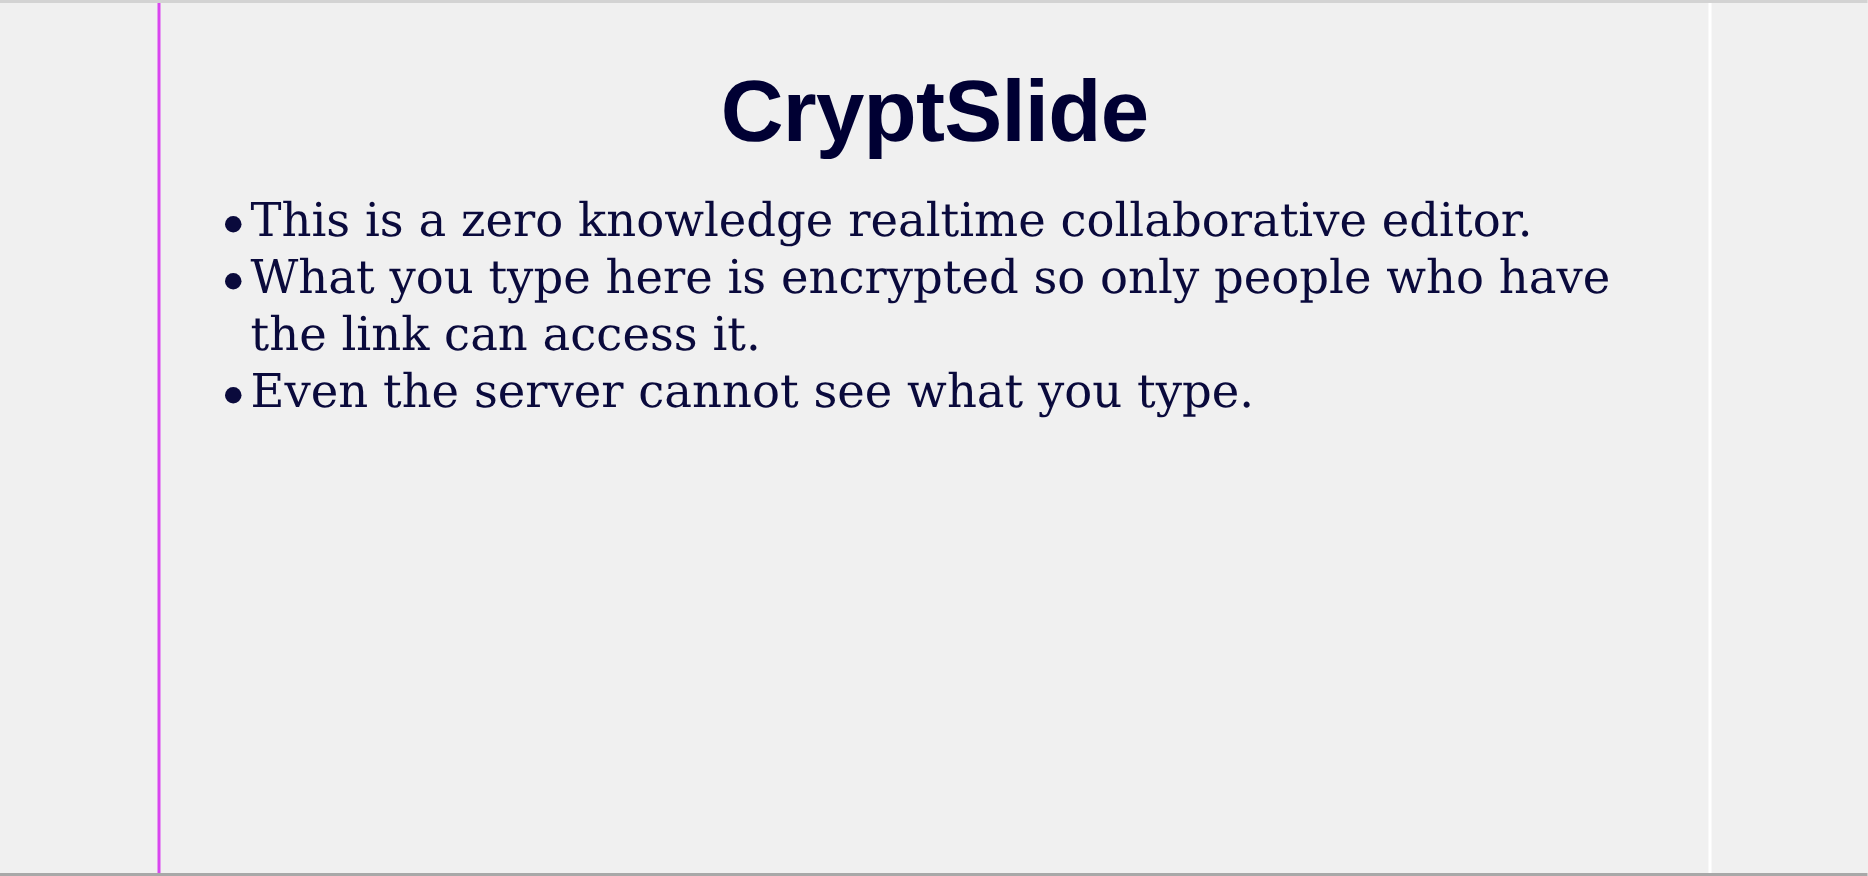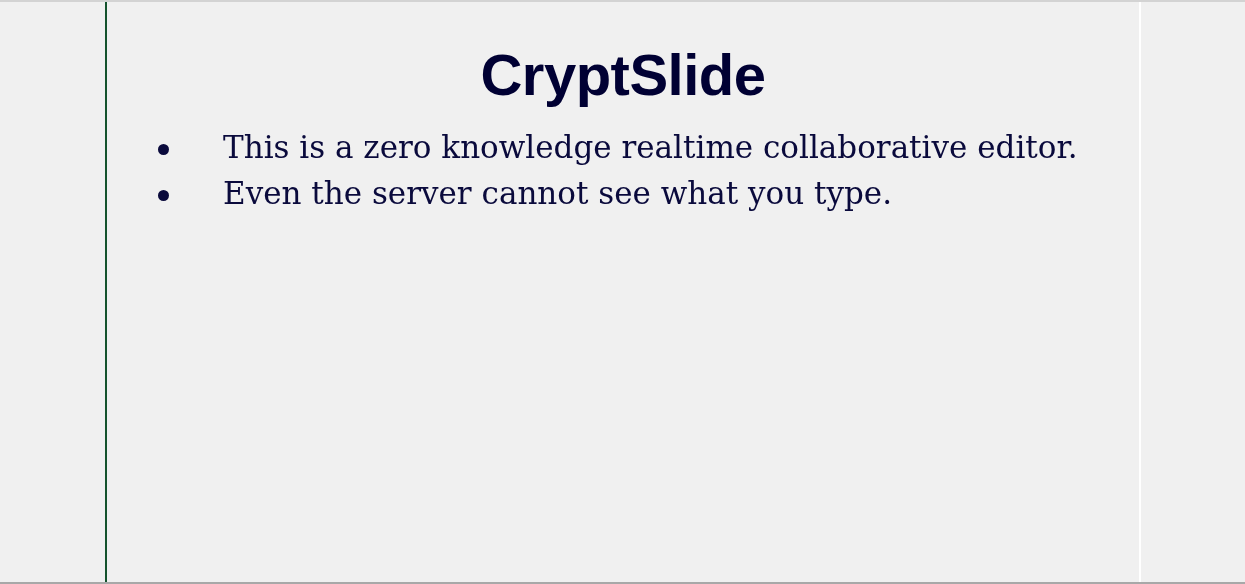--- a/index.html
+++ b/index.html
@@ -26,21 +26,21 @@
   }
 
   
   #slide-canvas {
     position: absolute;
     left: 105px;
     top: 0;
     width: 1036px;
     height: 580px;
     background: #f0f0f0;
-    border-left: 2px solid #14532d;
+    border-left: 2px solid #d946ef;
     border-right: 2px solid #ffffff;
     box-sizing: border-box;
   }
 
   #slide-title {
     margin: 0;
     padding-top: 44px;
     text-align: center;
     font-family: "Liberation Sans", sans-serif;
     font-weight: bold;
@@ -52,22 +52,22 @@
 
   #slide-bullets {
     list-style: none;
     margin: 0;
     padding: 0;
     margin-top: 24px;
   }
 
   #slide-bullets li {
     position: relative;
-    margin: 8px;
-    padding: 0 0 0 108px;
+    margin: 0;
+    padding: 0 0 0 60px;
     padding-right: 30px;
     font-family: "DejaVu Serif", serif;
     font-size: 31px;
     line-height: 38px;
     color: #0a0a3c;
   }
 
   #slide-bullets li .bullet-dot {
     position: absolute;
     left: 43px;
@@ -91,20 +91,24 @@
 
     <h1 id="slide-title">CryptSlide</h1>
 
     <ul id="slide-bullets">
 
       <li>
         <span class="bullet-dot"></span>
         <span class="bullet-text">This is a zero knowledge realtime collaborative editor.</span>
       </li>
 
+      <li>
+        <span class="bullet-dot"></span>
+        <span class="bullet-text">What you type here is encrypted so only people who have the link can access it.</span>
+      </li>
 
       <li>
         <span class="bullet-dot"></span>
         <span class="bullet-text">Even the server cannot see what you type.</span>
       </li>
 
 
     </ul>
 
   </div>

